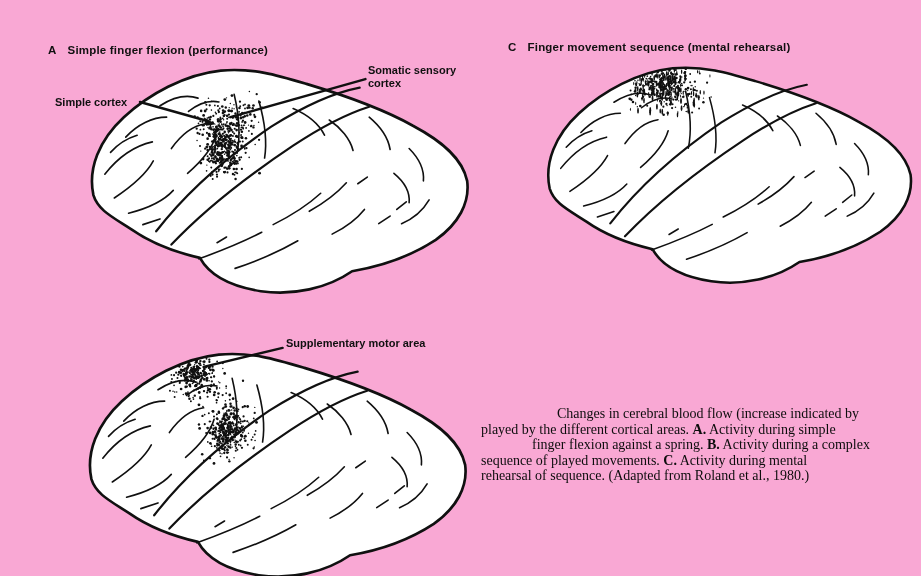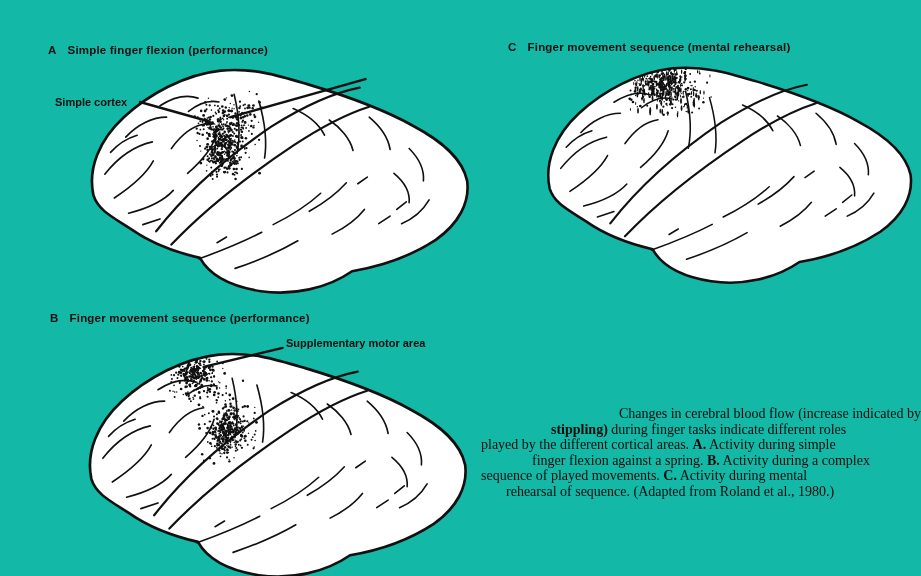--- a/index.html
+++ b/index.html
@@ -1,16 +1,16 @@
 <!DOCTYPE html>
 <html><head>
 <meta charset="utf-8">
 <style>
   html,body{margin:0;padding:0;background:#fff;}
-  .page{position:relative;width:921px;height:576px;background:#14b8a6;overflow:hidden;
+  .page{position:relative;width:921px;height:576px;background:#f9a8d4;overflow:hidden;
         font-family:"Liberation Sans",sans-serif;color:#101010;}
   .hdr{position:absolute;font-weight:bold;font-size:11.5px;letter-spacing:.2px;white-space:nowrap;}
   .hdr .ltr{display:inline-block;margin-right:11px;}
   .lbl{position:absolute;font-weight:bold;font-size:11px;line-height:13px;}
   .nowrap{white-space:nowrap;}
   svg.brain{position:absolute;overflow:visible;}
   #brain-art path{fill:none;stroke:#101010;stroke-linecap:round;stroke-linejoin:round;}
   #brain-art .outline{stroke-width:2.8px;fill:#ffffff;}
   #brain-art .fiss{stroke-width:2.3px;}
   #brain-art .gyr{stroke-width:1.7px;}
@@ -632,24 +632,22 @@
         <circle cx="186.3" cy="68.8" r="1.24"></circle>
         <circle cx="152.2" cy="69.0" r="1.09"></circle>
       </g>
     <g class="leader">
       <line x1="67" y1="42" x2="138" y2="62"></line>
       <polygon points="147,65.5 134,58 136.5,67"></polygon>
       <line x1="304" y1="18" x2="162" y2="58"></line>
     </g>
   </svg>
   <div class="lbl nowrap" style="left:55px;top:96px">Simple cortex</div>
+  <div class="lbl" style="left:368px;top:64px;width:96px">Somatic sensory cortex</div>
 
-  <div class="hdr" style="left:50px;top:312px">
-    <span class="ltr">B</span><span>Finger movement sequence (performance)</span>
-  </div>
   <svg class="brain" style="left:74px;top:346px" width="400" height="233" viewBox="0 0 420 245">
     <use href="#brain-art"></use>
     <g class="stip" clip-path="url(#brain-clip)">
         <circle cx="127.4" cy="30.9" r="1.11"></circle>
         <circle cx="116.9" cy="30.5" r="0.83"></circle>
         <circle cx="138.7" cy="28.4" r="0.99"></circle>
         <circle cx="135.5" cy="26.4" r="1.38"></circle>
         <circle cx="147.0" cy="32.2" r="1.14"></circle>
         <circle cx="141.5" cy="23.1" r="1.15"></circle>
         <circle cx="119.4" cy="35.3" r="1.19"></circle>
@@ -1776,21 +1774,20 @@
         <ellipse cx="147.7" cy="23.5" rx="0.79" ry="2.60"></ellipse>
         <circle cx="154.5" cy="39.6" r="1.06"></circle>
         <ellipse cx="134.4" cy="32.5" rx="0.55" ry="1.82"></ellipse>
         <circle cx="147.9" cy="35.6" r="1.34"></circle>
         <ellipse cx="125.9" cy="26.6" rx="0.70" ry="2.30"></ellipse>
         <circle cx="136.1" cy="26.6" r="1.44"></circle>
       </g>
   </svg>
 
   <div class="caption">
-      <div class="cap-line" style="padding-left: 76px; text-align: right;"><span>Changes in cerebral blood flow (increase indicated by</span></div>
-      <div class="cap-line" style="padding-left: 70px;"><span class="b">stippling)</span><span> during finger tasks indicate different roles</span></div>
+      <div class="cap-line" style="padding-left: 76px;"><span>Changes in cerebral blood flow (increase indicated by</span></div>
       <div class="cap-line" style="padding-left: 0px;"><span>played by the different cortical areas. </span><span class="b">A.</span><span> Activity during simple</span></div>
       <div class="cap-line" style="padding-left: 0px; text-align: center;"><span>finger flexion against a spring. </span><span class="b">B.</span><span> Activity during a complex</span></div>
       <div class="cap-line" style="padding-left: 0px;"><span>sequence of played movements. </span><span class="b">C.</span><span> Activity during mental</span></div>
-      <div class="cap-line" style="padding-left: 0px; margin-left: 25px;"><span>rehearsal of sequence. (Adapted from Roland et al., 1980.)</span></div>
+      <div class="cap-line" style="padding-left: 0px;"><span>rehearsal of sequence. (Adapted from Roland et al., 1980.)</span></div>
     </div>
 
 </div>
 
 </body></html>

